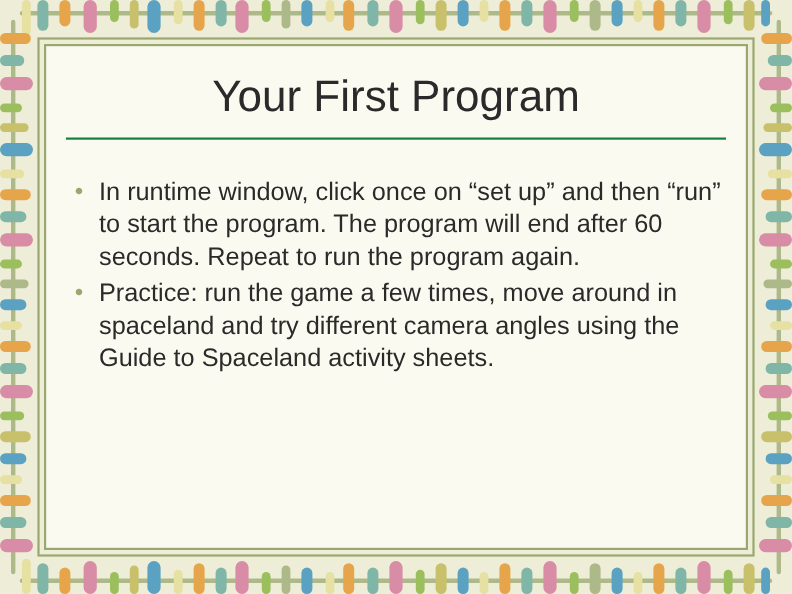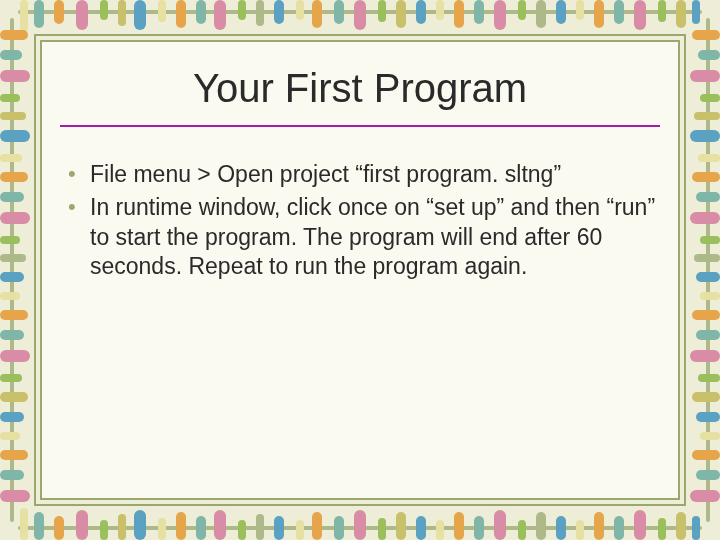--- a/index.html
+++ b/index.html
@@ -161,21 +161,21 @@
     position: absolute;
     left: 40px; top: 40px; right: 40px; bottom: 40px;
     border: 2px solid #9aa86f;
     background: #fafaf0;
   }
 
   .title-box {
     position: absolute;
     left: 60px; top: 54px; right: 60px;
     text-align: center;
-    border-bottom: 2px solid #a21caf;
+    border-bottom: 2px solid #15803d;
     padding: 12px 0 14px 0;
   }
   .title-box h1 {
     font-size: 40px;
     font-weight: normal;
     color: #2a2a2a;
     font-family: Arial, Helvetica, sans-serif;
   }
 
   .body-box {
@@ -334,18 +334,18 @@
 
   <div class="frame-outer"></div>
   <div class="frame-inner"></div>
 
   <div class="title-box">
     <h1>Your First Program</h1>
   </div>
 
   <div class="body-box">
     <ul class="bullets">
-      <li>File menu &gt; Open project “first program. sltng”</li>
       <li>In runtime window, click once on “set up” and then “run” to start the program. The program will end after 60 seconds. Repeat to run the program again.</li>
+      <li>Practice: run the game a few times, move around in spaceland and try different camera angles using the Guide to Spaceland activity sheets.</li>
     </ul>
   </div>
 
 </div>
 
 </body></html>

